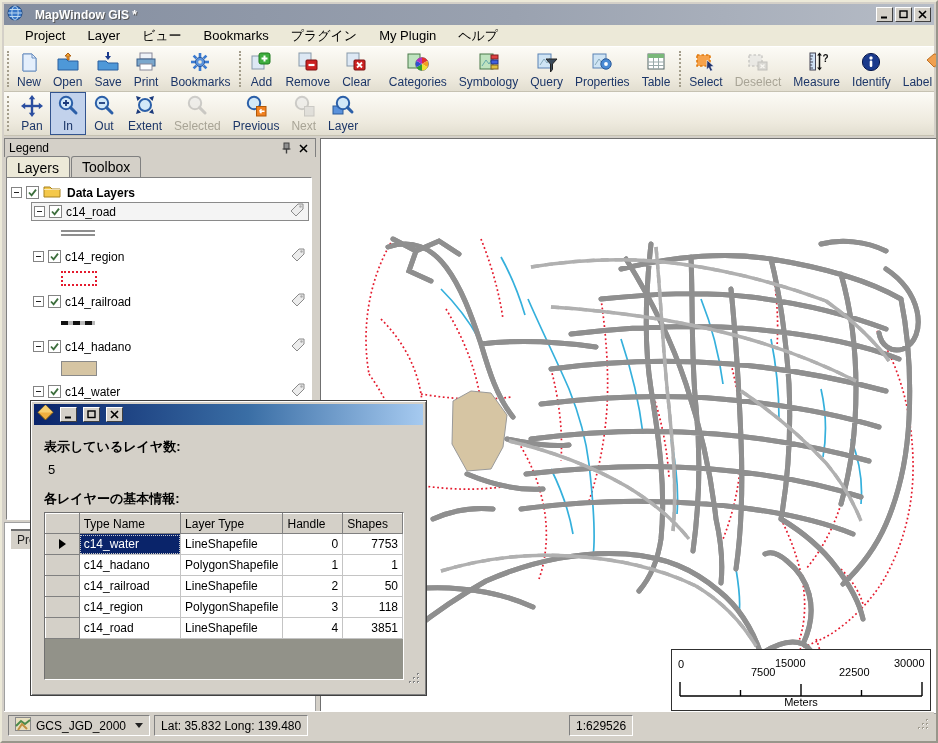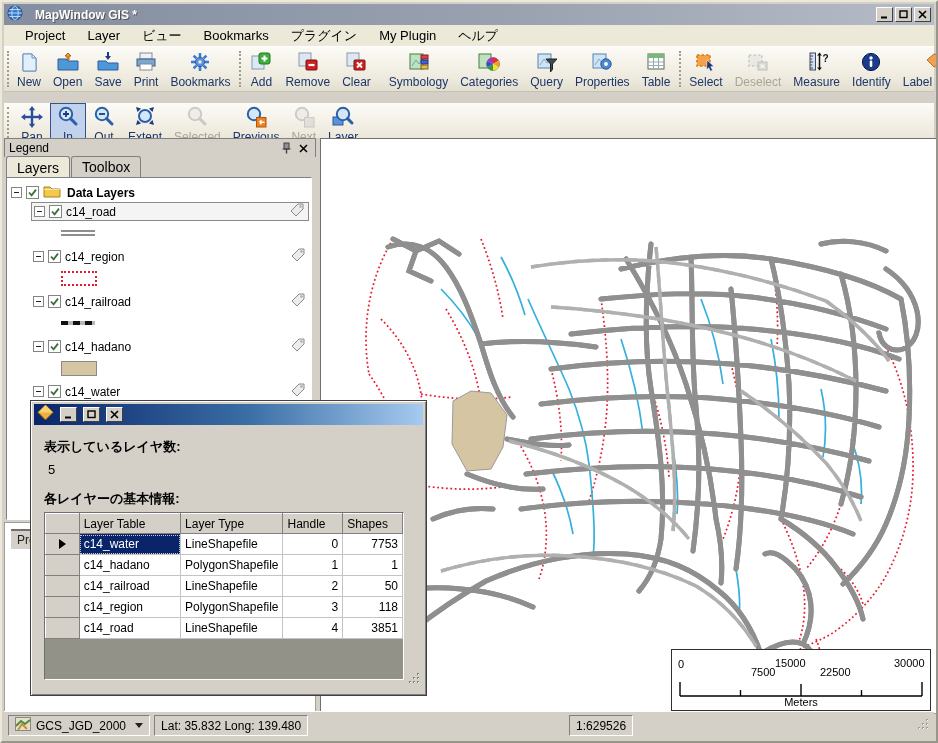--- a/index.html
+++ b/index.html
@@ -22,21 +22,21 @@
 .menubar { position:absolute; left:2px; top:23px; right:2px; height:22px;
   background:#ece9d8; border-bottom:1px solid #fff;
   display:flex; align-items:center; padding-left:10px; }
 .menu-item { padding:3px 11px; font-size:13px; color:#000; }
 
 
 .toolbar { position:absolute; left:2px; right:2px;
   background:linear-gradient(#fcfbf6,#eeeade 70%,#e2ded0);
   border-bottom:1px solid #c6c2b2; display:flex; align-items:stretch; }
 #toolbar1 { top:45px; height:45px; }
-#toolbar2 { top:90px; height:44px;margin-top:11px; }
+#toolbar2 { top:90px; height:44px; }
 .grip { width:5px; margin:4px 2px 4px 3px; border-left:2px dotted #a49e8c; }
 .vsep { width:1px; background:#b4b0a0; margin:4px 3px; }
 .tgroup { display:flex; align-items:stretch; }
 .tbtn { display:flex; flex-direction:column; align-items:center; justify-content:center;
   padding:2px 6px; gap:1px; cursor:default; }
 .tlabel { font-size:12px; color:#1c3668; white-space:nowrap; }
 .tbtn.disabled .tlabel { color:#a8a496; }
 .tbtn.disabled svg { opacity:.45; filter:grayscale(1); }
 .tbtn.active { background:#c2d2ec; border:1px solid #33548e; padding:1px 5px; }
 .ticon { height:24px; display:flex; align-items:center; }
@@ -266,43 +266,43 @@
             </svg>
           </span>
         <span class="tlabel">Clear</span>
       </div>
     </div>
     <span class="vsep"></span>
     <div class="tgroup">
       <div class="tbtn">
         <span class="ticon">
             <svg width="24" height="24">
-              <rect x="3" y="4" width="13" height="15" fill="#bfe3bf" stroke="#4a7a4a"></rect>
-              <path d="M5 16l4-6 3 4 3-5" stroke="#6aa" fill="none"></path>
-              <rect x="14" y="5" width="7" height="4" fill="#e04040" stroke="#802020"></rect>
-              <rect x="14" y="10" width="7" height="4" fill="#4060e0" stroke="#203080"></rect>
-              <rect x="14" y="15" width="7" height="4" fill="#e0c040" stroke="#806020"></rect>
-            </svg>
-          </span>
-        <span class="tlabel">Symbology</span>
-      </div>
-      <div class="tbtn">
-        <span class="ticon">
-            <svg width="24" height="24">
               <rect x="2" y="4" width="12" height="14" fill="#bfe3bf" stroke="#4a7a4a"></rect>
               <circle cx="16" cy="14" r="6.4" fill="#fff" stroke="#777"></circle>
               <path d="M16 14L16 7.6A6.4 6.4 0 0 1 21.5 10.8z" fill="#e03030"></path>
               <path d="M16 14L21.5 10.8A6.4 6.4 0 0 1 21.5 17.2z" fill="#f0a020"></path>
               <path d="M16 14L21.5 17.2A6.4 6.4 0 0 1 16 20.4z" fill="#f0e030"></path>
               <path d="M16 14L16 20.4A6.4 6.4 0 0 1 10.5 17.2z" fill="#30a030"></path>
               <path d="M16 14L10.5 17.2A6.4 6.4 0 0 1 10.5 10.8z" fill="#3050d0"></path>
               <path d="M16 14L10.5 10.8A6.4 6.4 0 0 1 16 7.6z" fill="#b030c0"></path>
             </svg>
           </span>
         <span class="tlabel">Categories</span>
+      </div>
+      <div class="tbtn">
+        <span class="ticon">
+            <svg width="24" height="24">
+              <rect x="3" y="4" width="13" height="15" fill="#bfe3bf" stroke="#4a7a4a"></rect>
+              <path d="M5 16l4-6 3 4 3-5" stroke="#6aa" fill="none"></path>
+              <rect x="14" y="5" width="7" height="4" fill="#e04040" stroke="#802020"></rect>
+              <rect x="14" y="10" width="7" height="4" fill="#4060e0" stroke="#203080"></rect>
+              <rect x="14" y="15" width="7" height="4" fill="#e0c040" stroke="#806020"></rect>
+            </svg>
+          </span>
+        <span class="tlabel">Symbology</span>
       </div>
       <div class="tbtn">
         <span class="ticon">
             <svg width="24" height="24">
               <rect x="3" y="4" width="13" height="14" fill="#cfe4f4" stroke="#5a82b4"></rect>
               <path d="M5 15l4-6 3 4 3-5" stroke="#8ab" fill="none"></path>
               <path d="M11 9h11l-4.5 5v5.5l-2 2.5v-8z" fill="#3a4a5a" stroke="#222"></path>
             </svg>
           </span>
         <span class="tlabel">Query</span>
@@ -697,21 +697,21 @@
           M420,252 C450,272 480,297 505,324 C520,342 532,362 540,382
           M505,162 C530,180 552,200 568,222"></path>
         <use href="#railnet" class="rail-dash"></use>
       </g>
     </svg>
 
     <div id="scalebar">
       <span class="slbl" style="left:6px; top:8px;">0</span>
       <span class="slbl" style="left:44px; top:16px;margin-left:35px;">7500</span>
       <span class="slbl" style="left:103px; top:7px;">15000</span>
-      <span class="slbl" style="left:148px; top:16px;">22500</span>
+      <span class="slbl" style="left:167px; top:16px;">22500</span>
       <span class="slbl" style="left:222px; top:7px;">30000</span>
       <svg width="258" height="20" style="position:absolute; left:0; top:28px;">
         <line x1="8" y1="18" x2="250" y2="18" stroke="#000" stroke-width="1.4"></line>
         <line x1="8" y1="4" x2="8" y2="18" stroke="#000" stroke-width="1.4"></line>
         <line x1="68.5" y1="12" x2="68.5" y2="18" stroke="#000" stroke-width="1.4"></line>
         <line x1="129" y1="6" x2="129" y2="18" stroke="#000" stroke-width="1.4"></line>
         <line x1="189.5" y1="12" x2="189.5" y2="18" stroke="#000" stroke-width="1.4"></line>
         <line x1="250" y1="4" x2="250" y2="18" stroke="#000" stroke-width="1.4"></line>
       </svg>
       <span class="unit">Meters</span>
@@ -742,21 +742,21 @@
     </div>
     <div class="dlg-body">
       <div class="blabel lbl1">表示しているレイヤ数:</div>
       <div class="val1">5</div>
       <div class="blabel lbl2">各レイヤーの基本情報:</div>
       <div class="gridouter">
         <table class="dgrid">
           <tbody>
               <tr>
             <th style="width:34px;"></th>
-            <th style="width:102px;">Layer Table</th>
+            <th style="width:102px;">Type Name</th>
             <th style="width:102px;">Layer Type</th>
             <th style="width:60px;">Handle</th>
             <th style="width:60px;">Shapes</th>
           </tr>
           <tr>
             <td class="rowsel">
                   <div class="tri-right"></div>
                 </td>
             <td class="selcell">c14_water</td>
             <td>LineShapefile</td>

